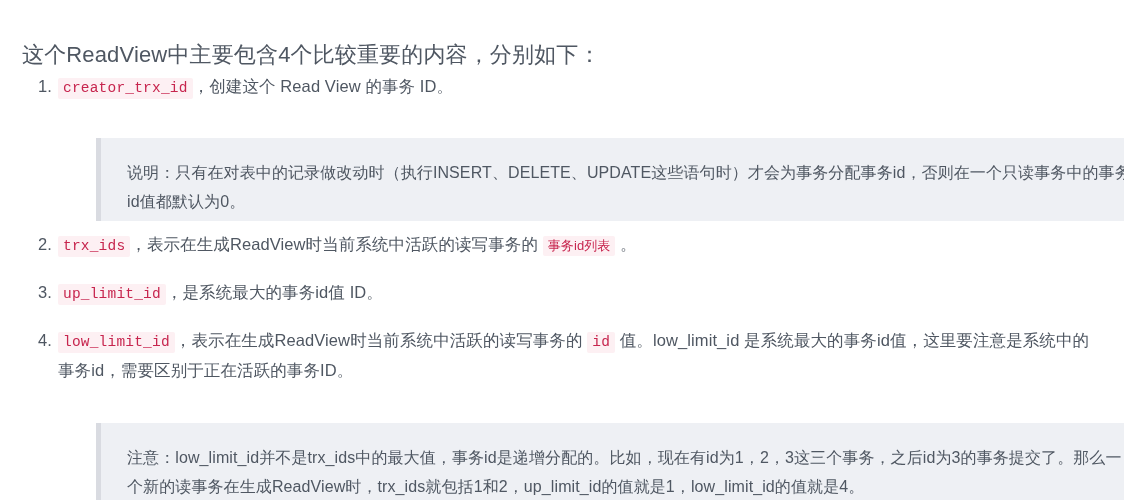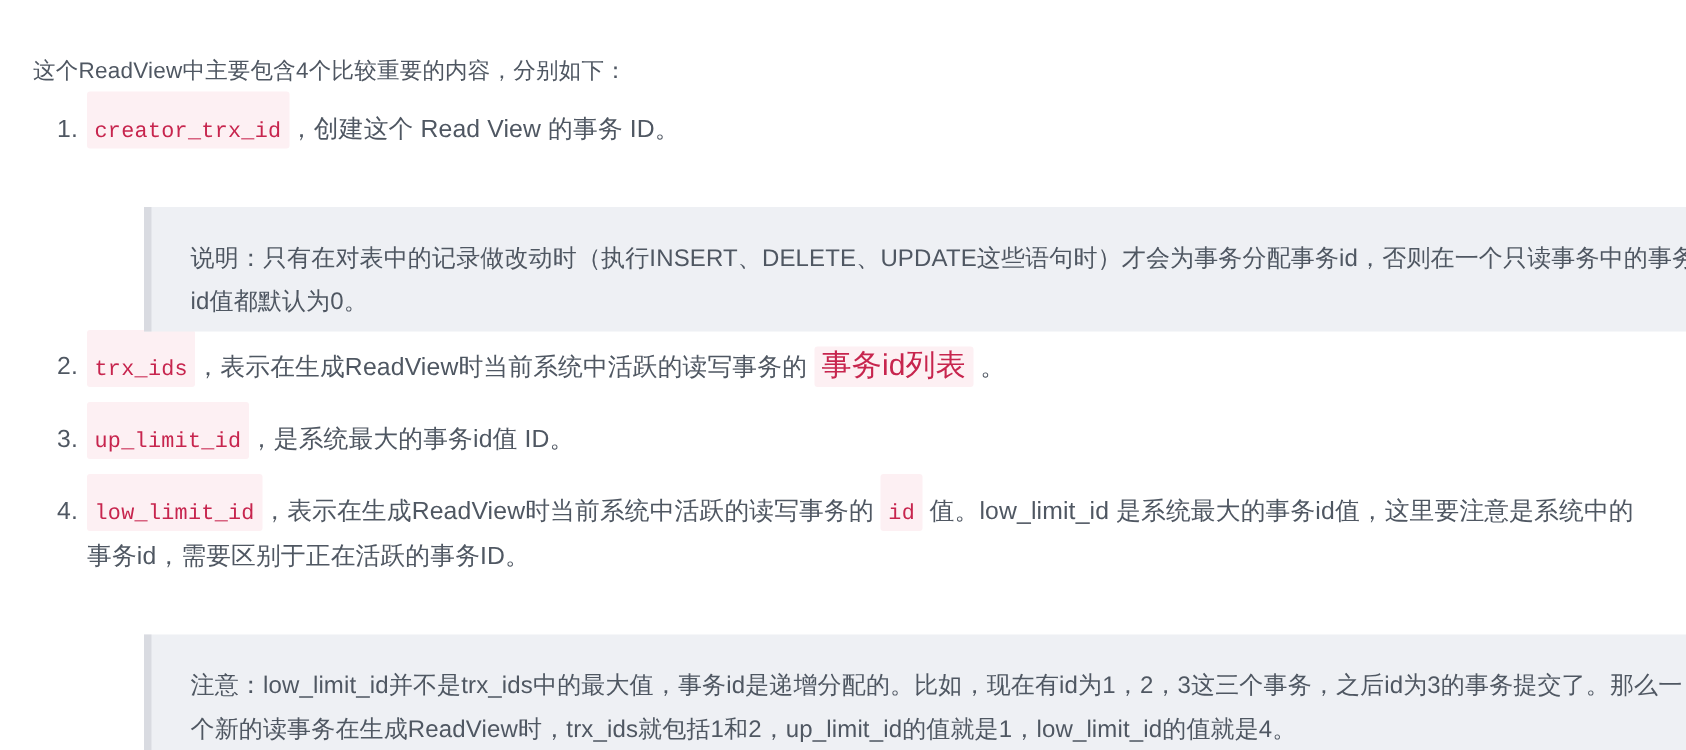--- a/index.html
+++ b/index.html
@@ -21,21 +21,21 @@
     height: 500px;
     box-sizing: border-box;
     padding: 0;
   }
 
   
   .intro {
     position: absolute;
     left: 22px;
     top: 20px;
-    font-size: 15px;
+    font-size: 22px;
     line-height: 26px;
     color: #4f5762;
     white-space: nowrap;
     letter-spacing: 0.15px;
   }
 
   
   ol.main-list {
     position: absolute;
     left: 0;
@@ -67,31 +67,31 @@
   .li-body {
     display: block;
   }
 
   
   code, .code {
     font-family: "Liberation Mono", "DejaVu Sans Mono", monospace;
     background: #fdf0f3;
     color: #c7254e;
     font-size: 14.5px;
-    padding: 19px 5px 3px 5px;
+    padding: 2px 5px 3px 5px;
     border-radius: 2px;
     white-space: pre;
     letter-spacing: 0.2px;
     text-align: right;
   }
   .code-cjk {
     font-family: "Liberation Sans", "DejaVu Sans", sans-serif;
     background: #fdf0f3;
     color: #c7254e;
-    font-size: 20px;
+    font-size: 13px;
     padding: 2px 5px 3px 5px;
     border-radius: 2px;
     white-space: pre;
   }
 
   
   .note {
     position: absolute;
     left: 56px;
     width: 1068px;

